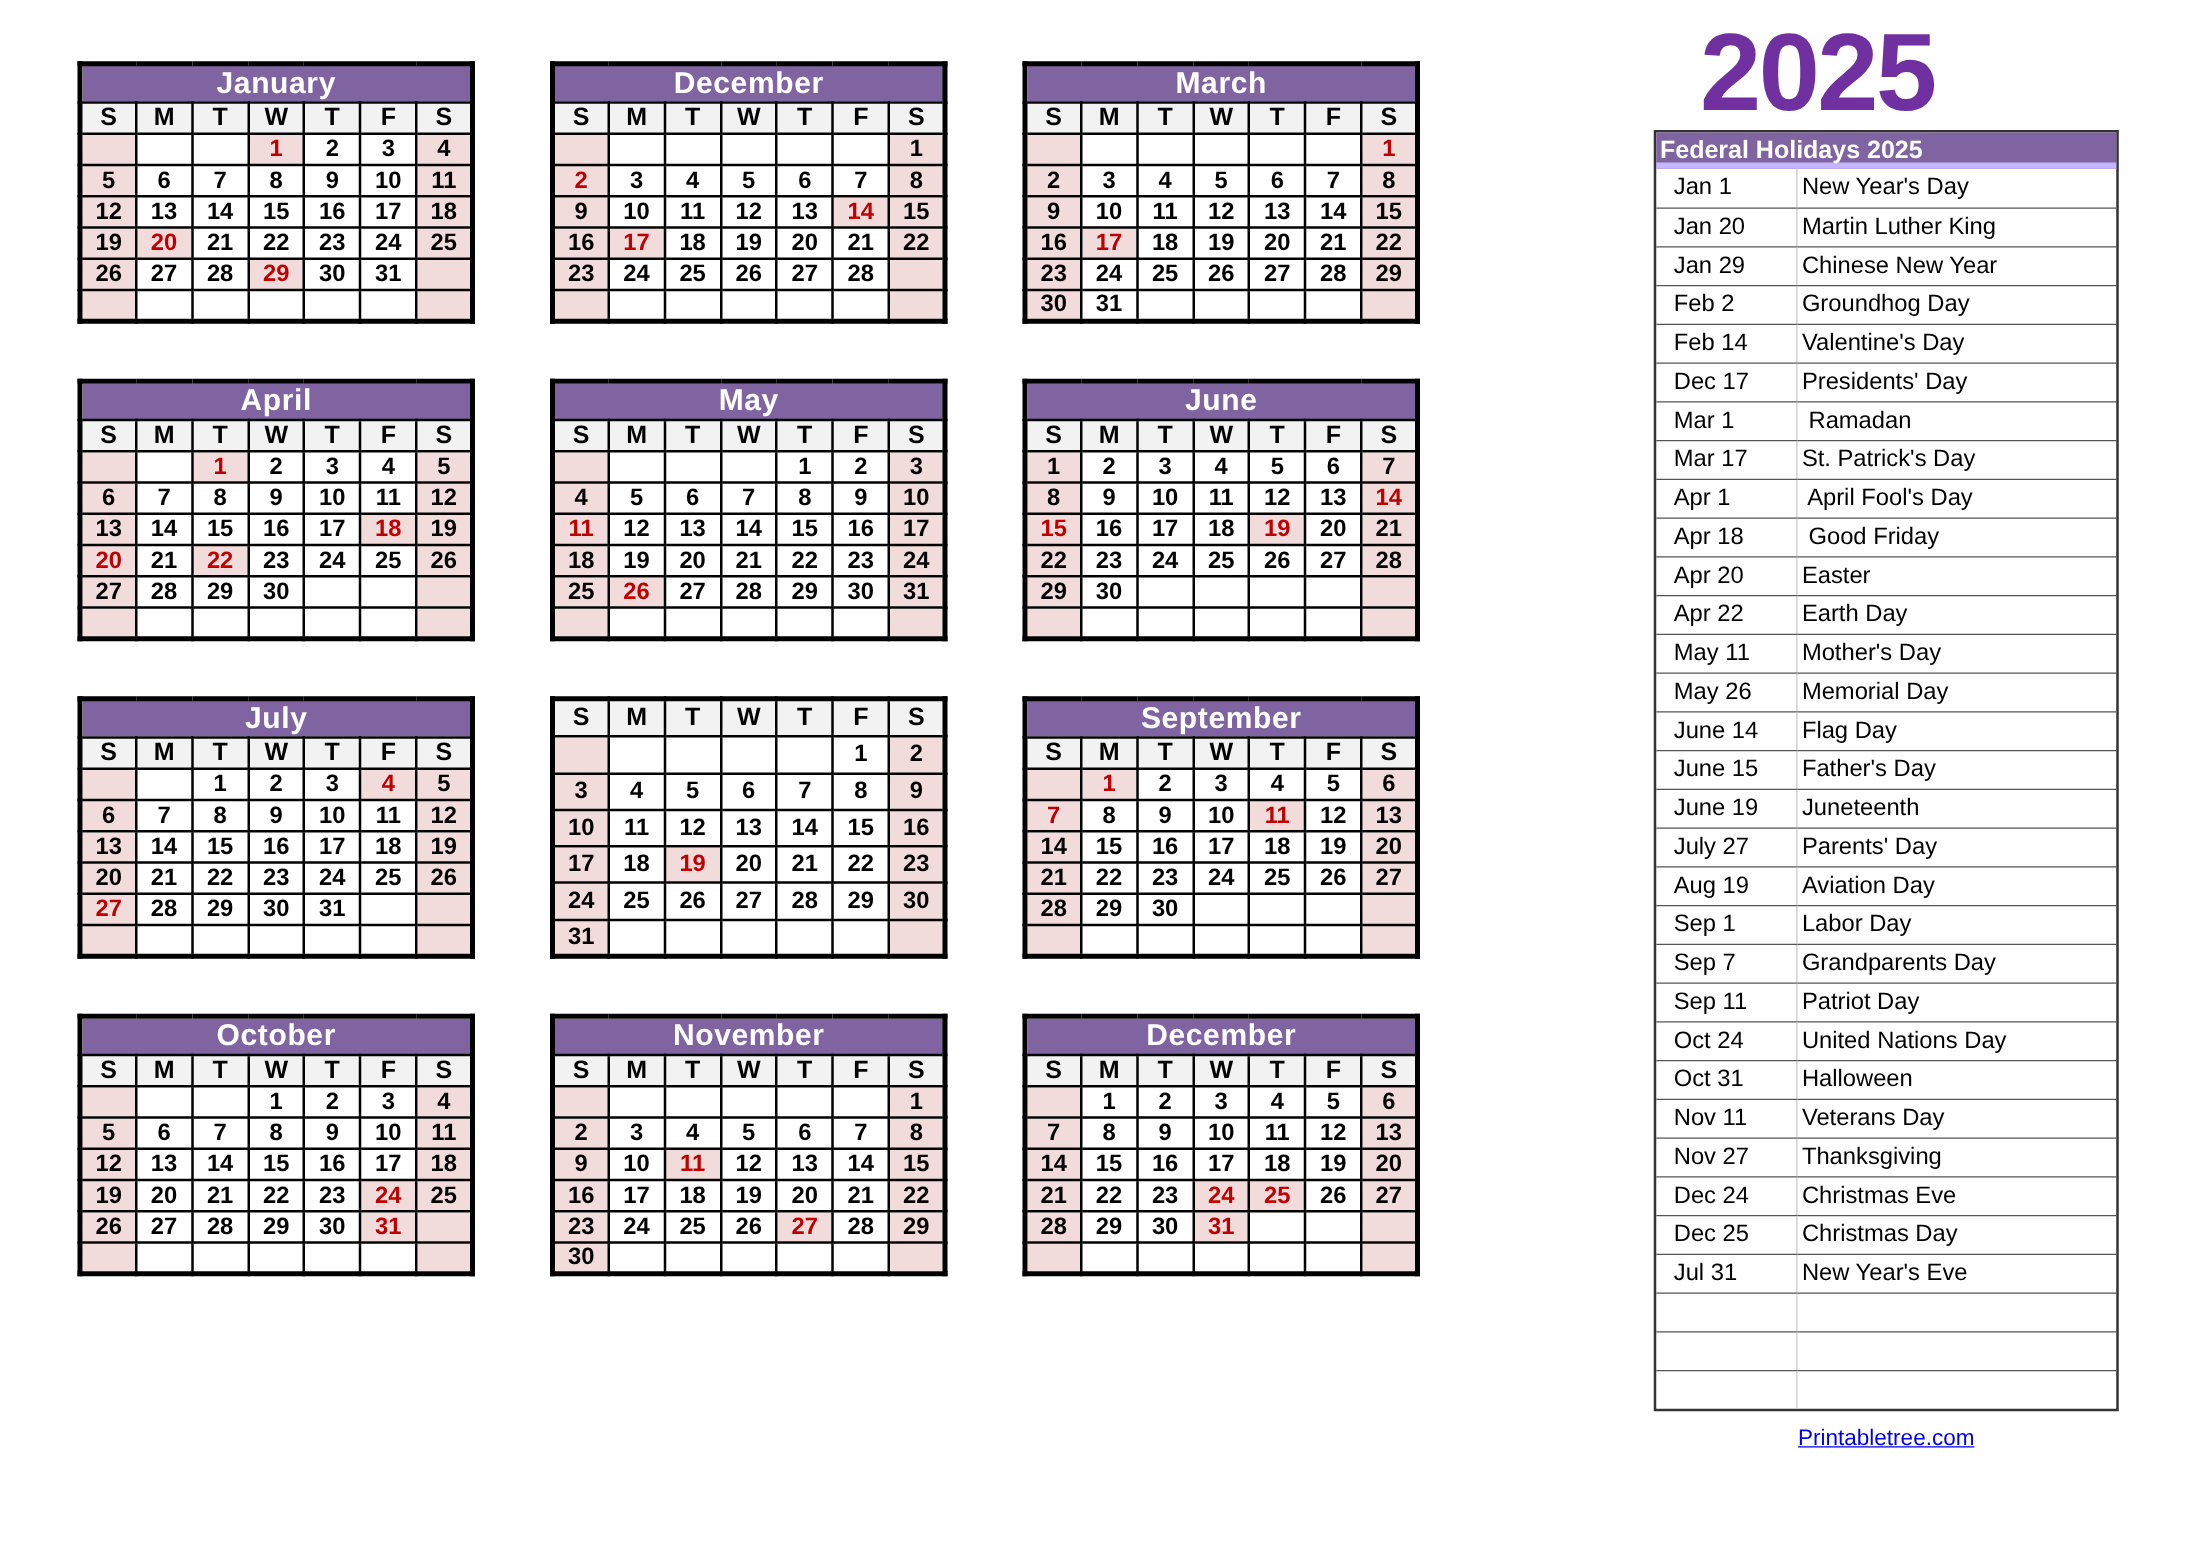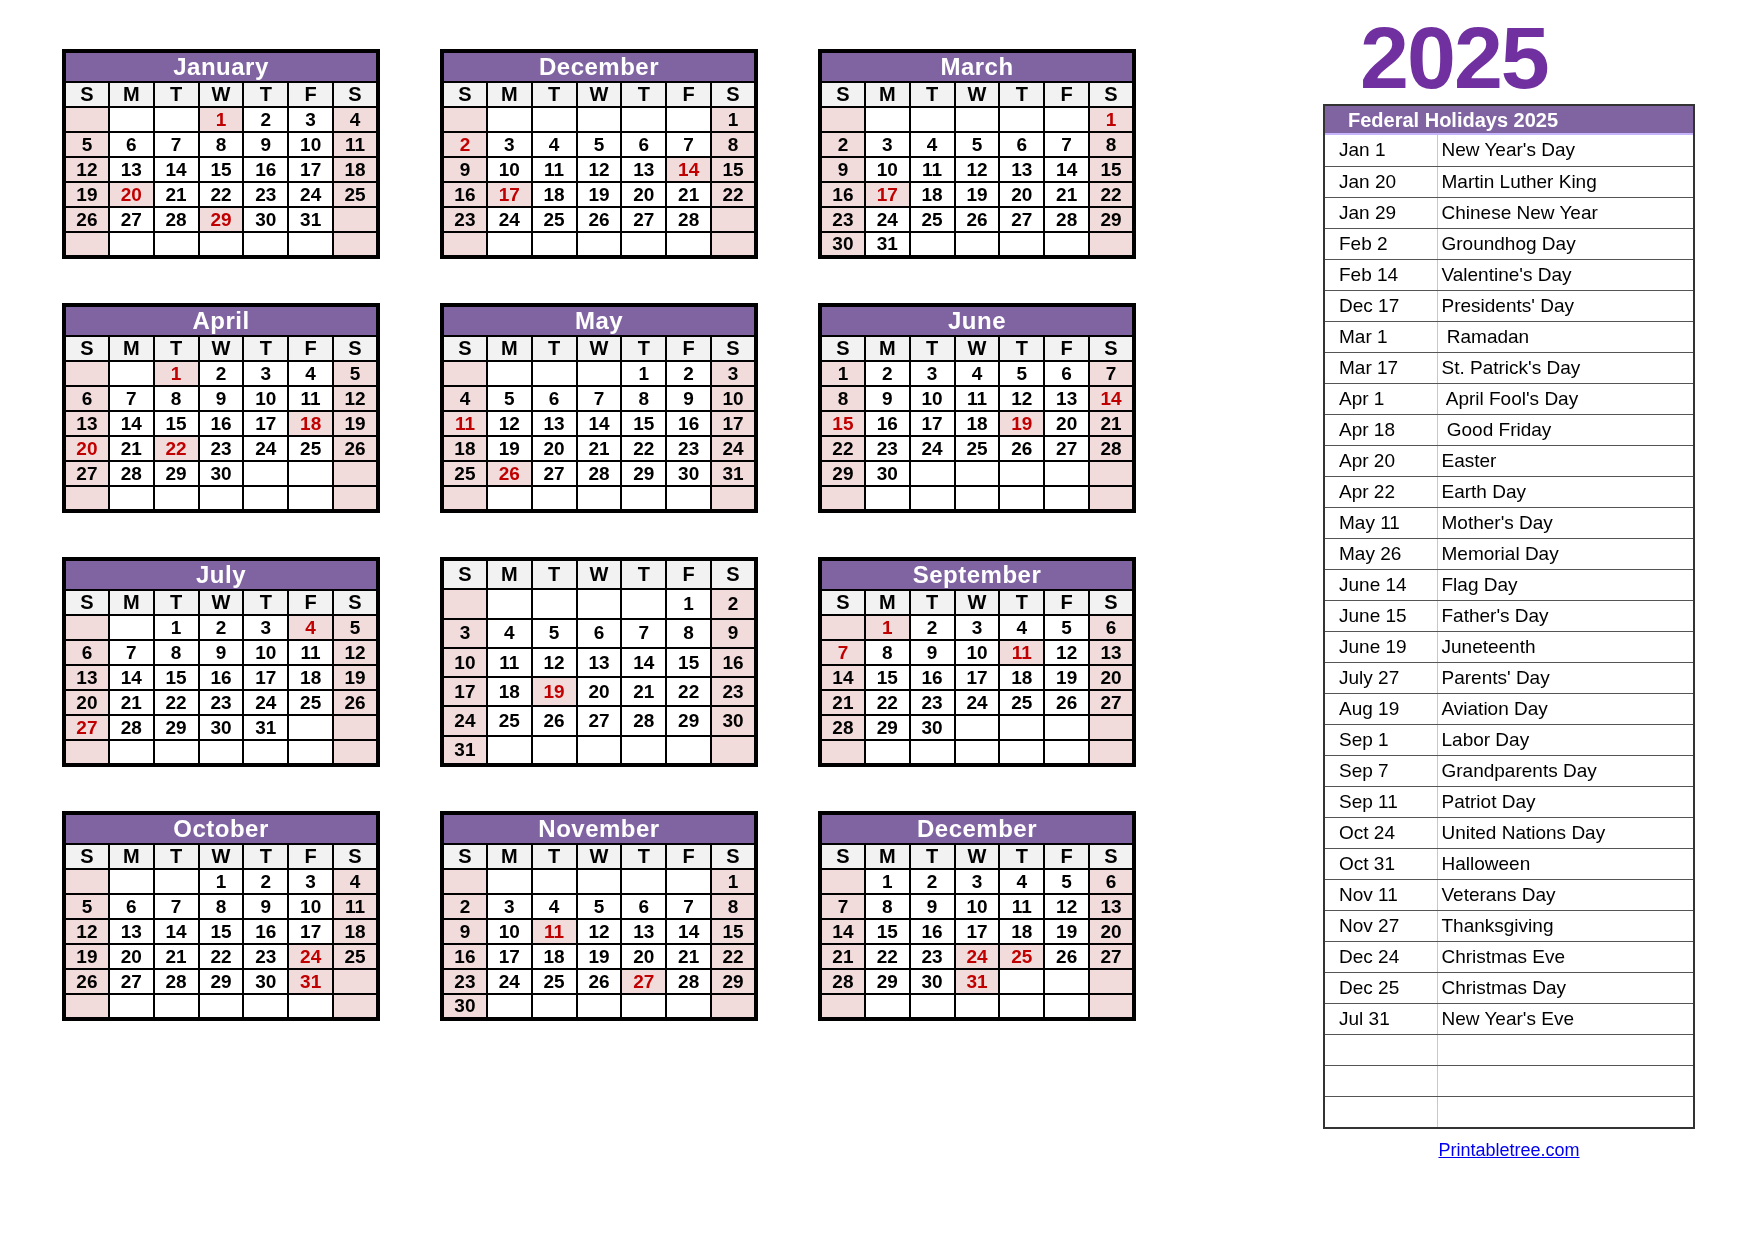--- a/index.html
+++ b/index.html
@@ -43,21 +43,21 @@
   }
 
   
   .holidays-panel {
     position:absolute; left:1323px; top:104px; width:372px;
     border:2px solid #333;
   }
   .holidays-header {
     background:var(--month-header,#8064A2); color:#fff;
     font-size:20px; font-weight:bold; height:29px; line-height:29px;
-    padding-left:23px; border-bottom:2px solid #c4b5fd;
+    padding-left:3px; border-bottom:5px solid #c4b5fd;
   }
   table.holidays { width:100%; border-collapse:collapse; table-layout:fixed; }
   table.holidays td {
     height:31px; border-bottom:1px solid #555;
     font-size:19px; color:#000; vertical-align:middle; white-space:pre;
   }
   table.holidays tr:last-child td { border-bottom:none; }
   td.hdate { width:112px; padding-left:14px;margin-left:19px; }
   td.hname { border-left:1px solid #c8c8c8; padding-left:4px; }
 

